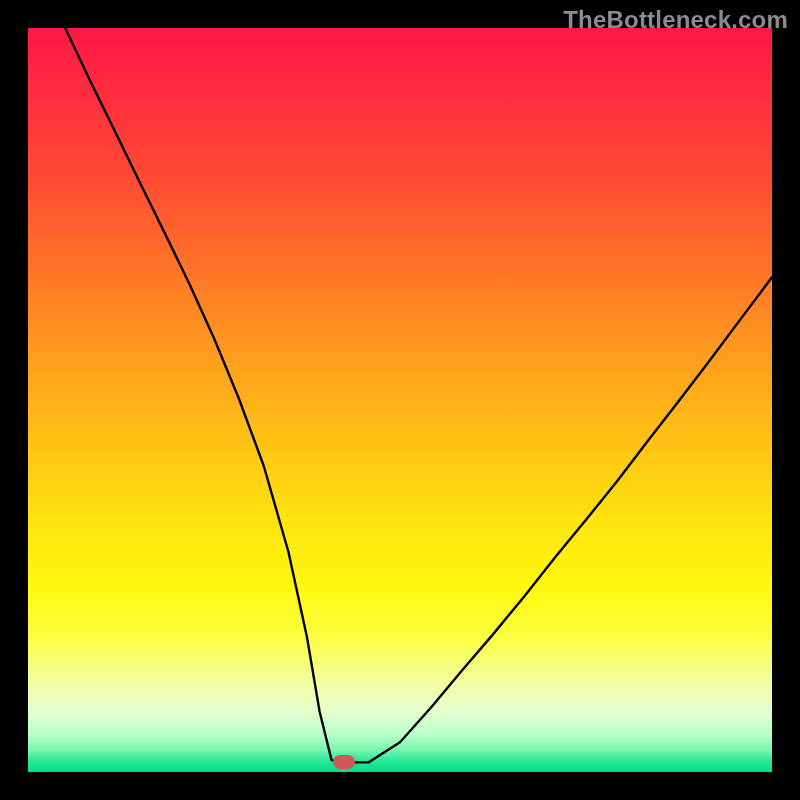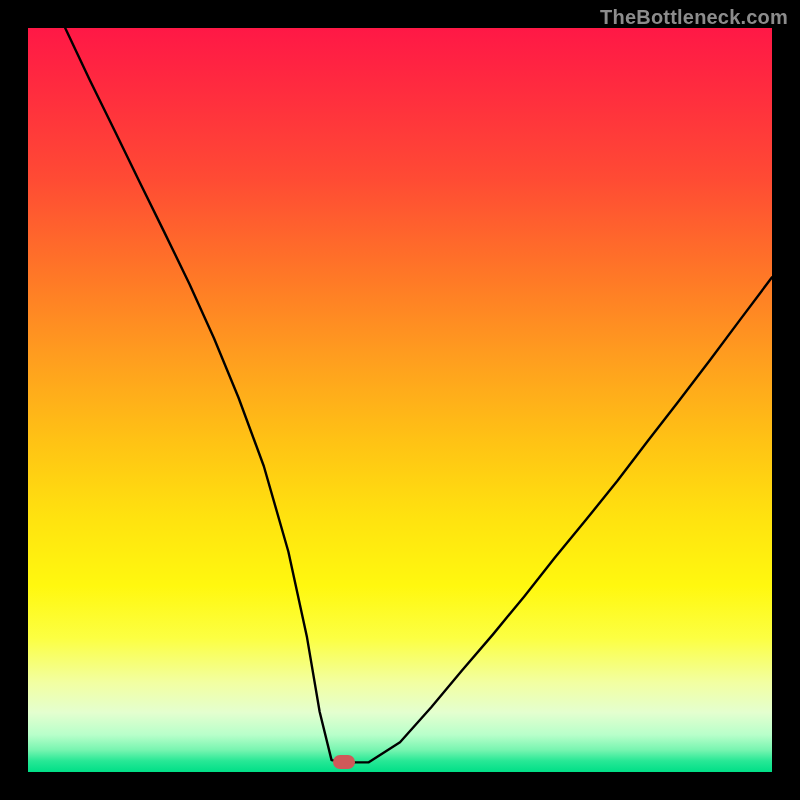--- a/index.html
+++ b/index.html
@@ -38,21 +38,21 @@
       #79f5b1 97%,
       #28e896 98.5%,
       #00df87 100%
     );
   }
   .watermark {
     position: absolute;
     top: 6px;
     right: 12px;
     font-family: Arial, Helvetica, sans-serif;
-    font-size: 20px;
+    font-size: 24px;
     font-weight: 600;
     color: #8c8c8c;
     letter-spacing: 0.2px;
     user-select: none;
   }
   svg.curve {
     position: absolute;
     left: 0;
     top: 0;
     width: 744px;

